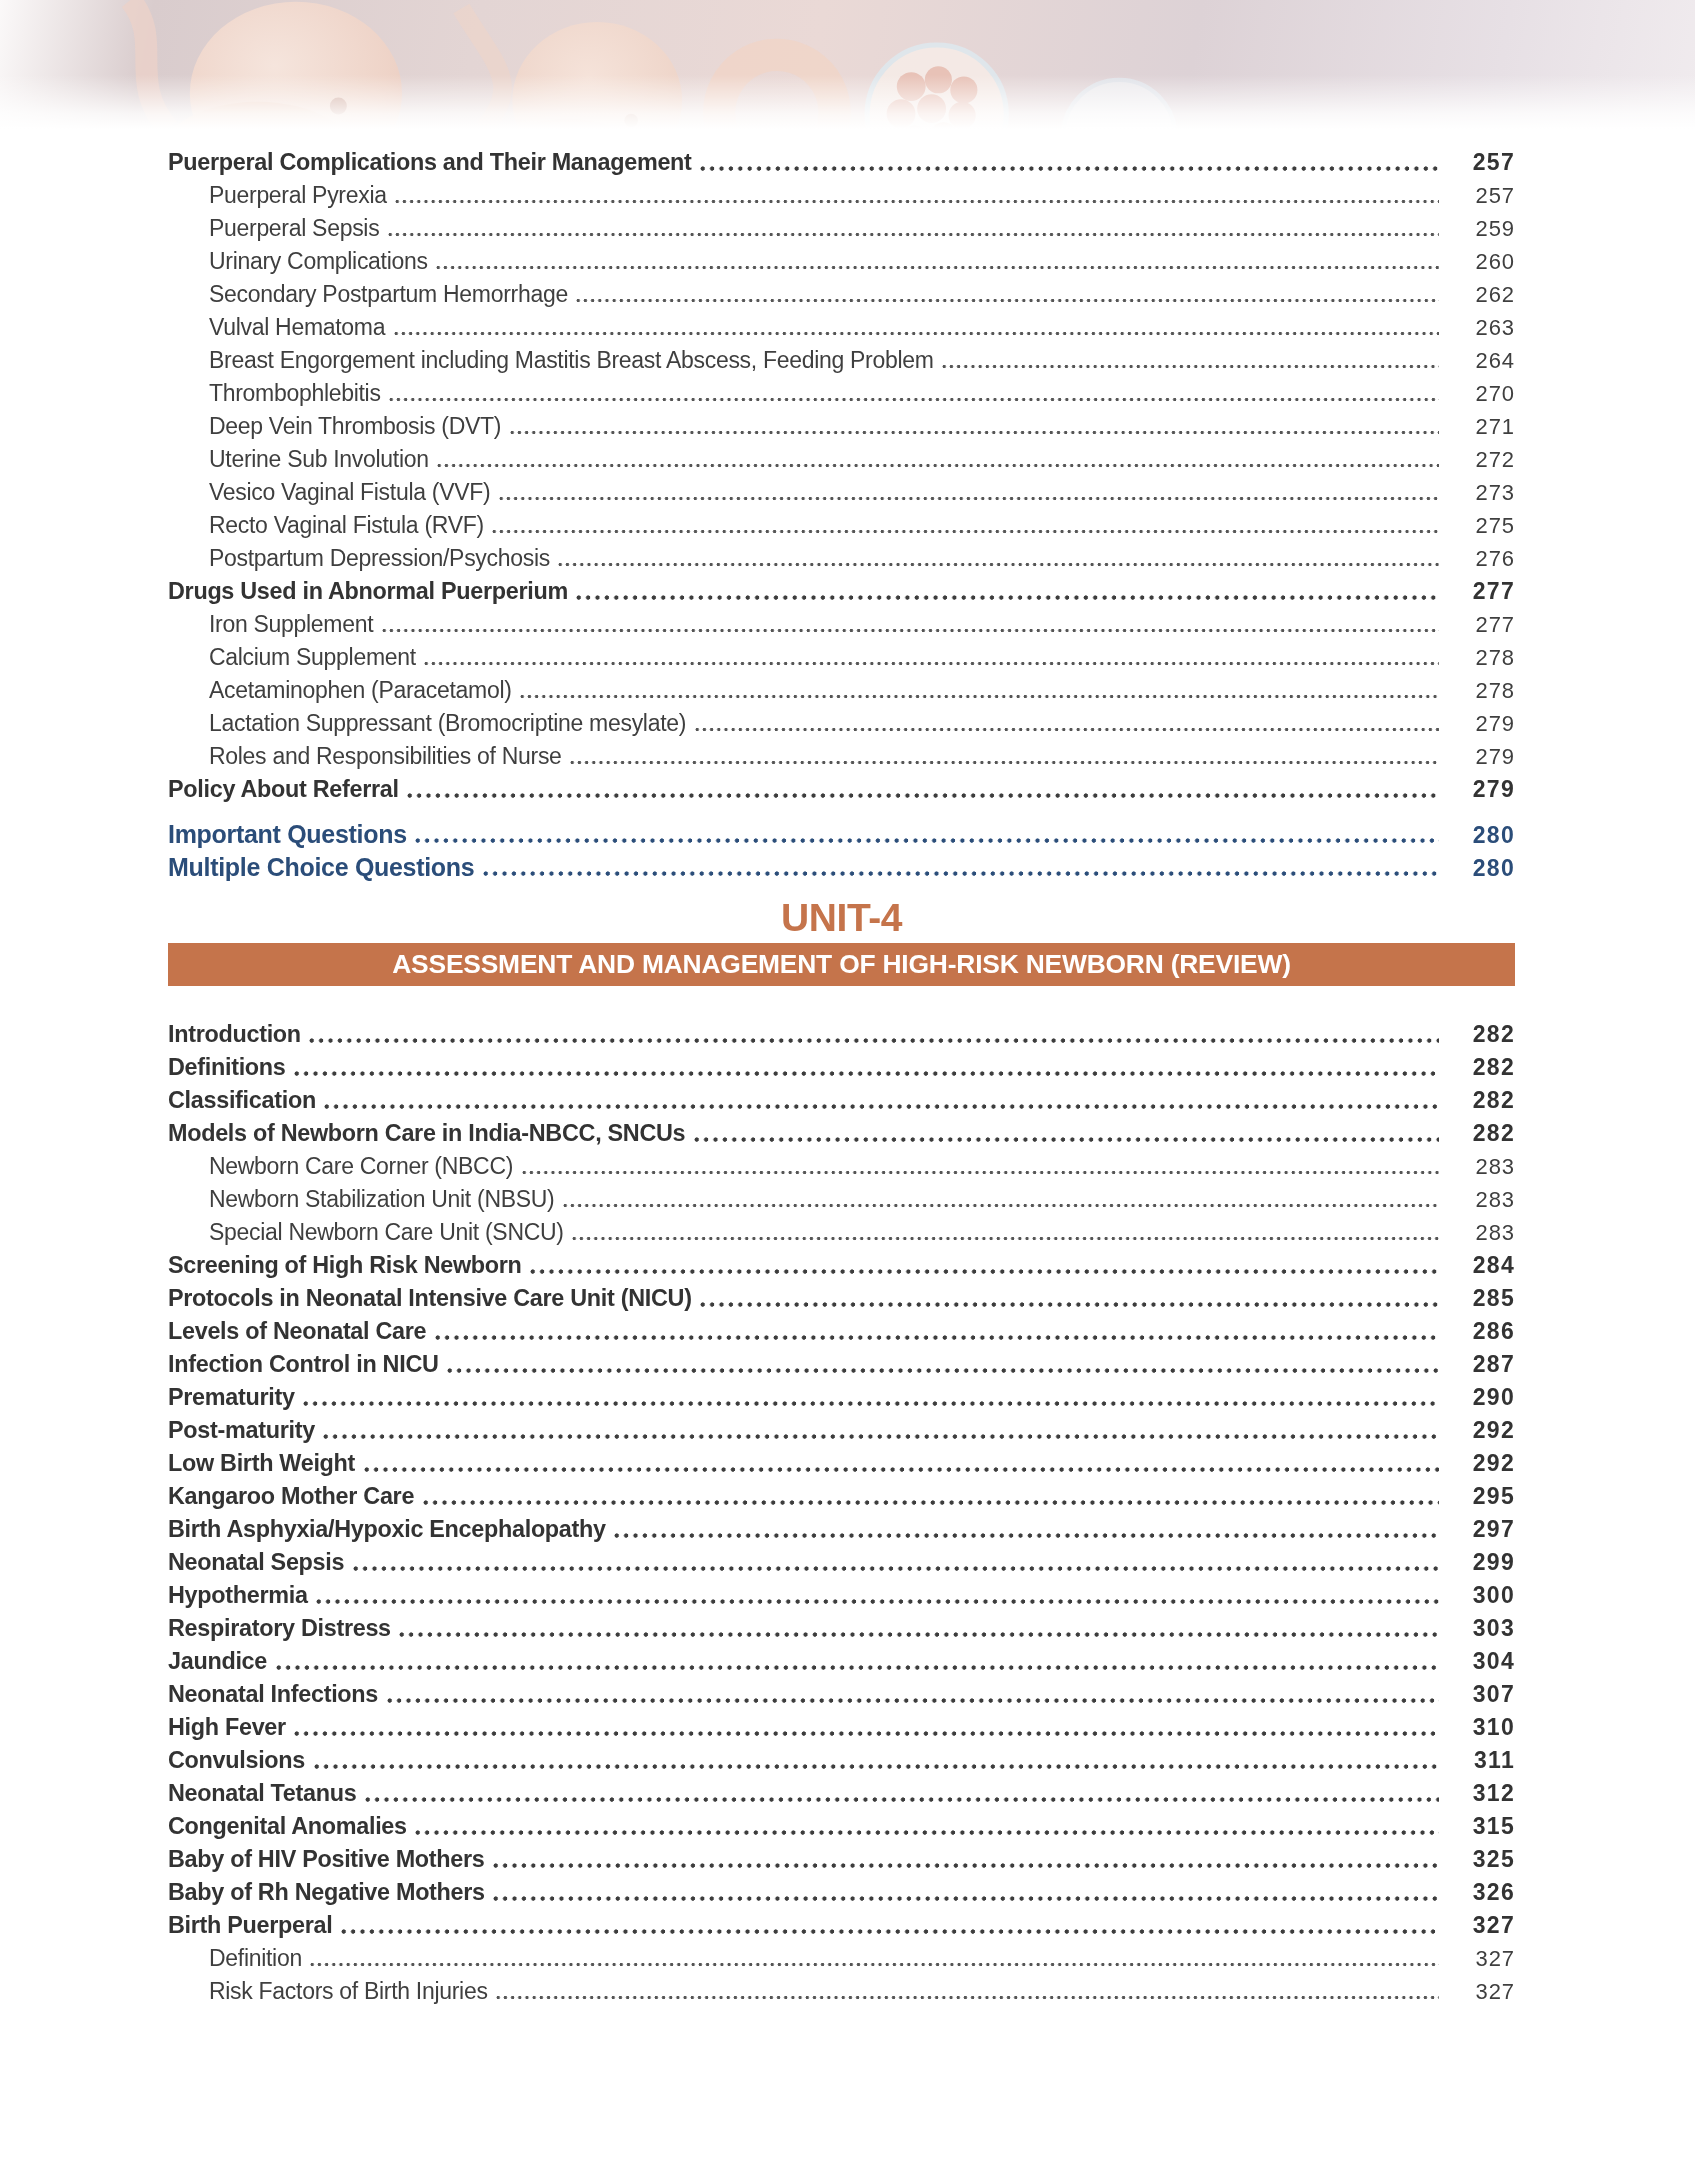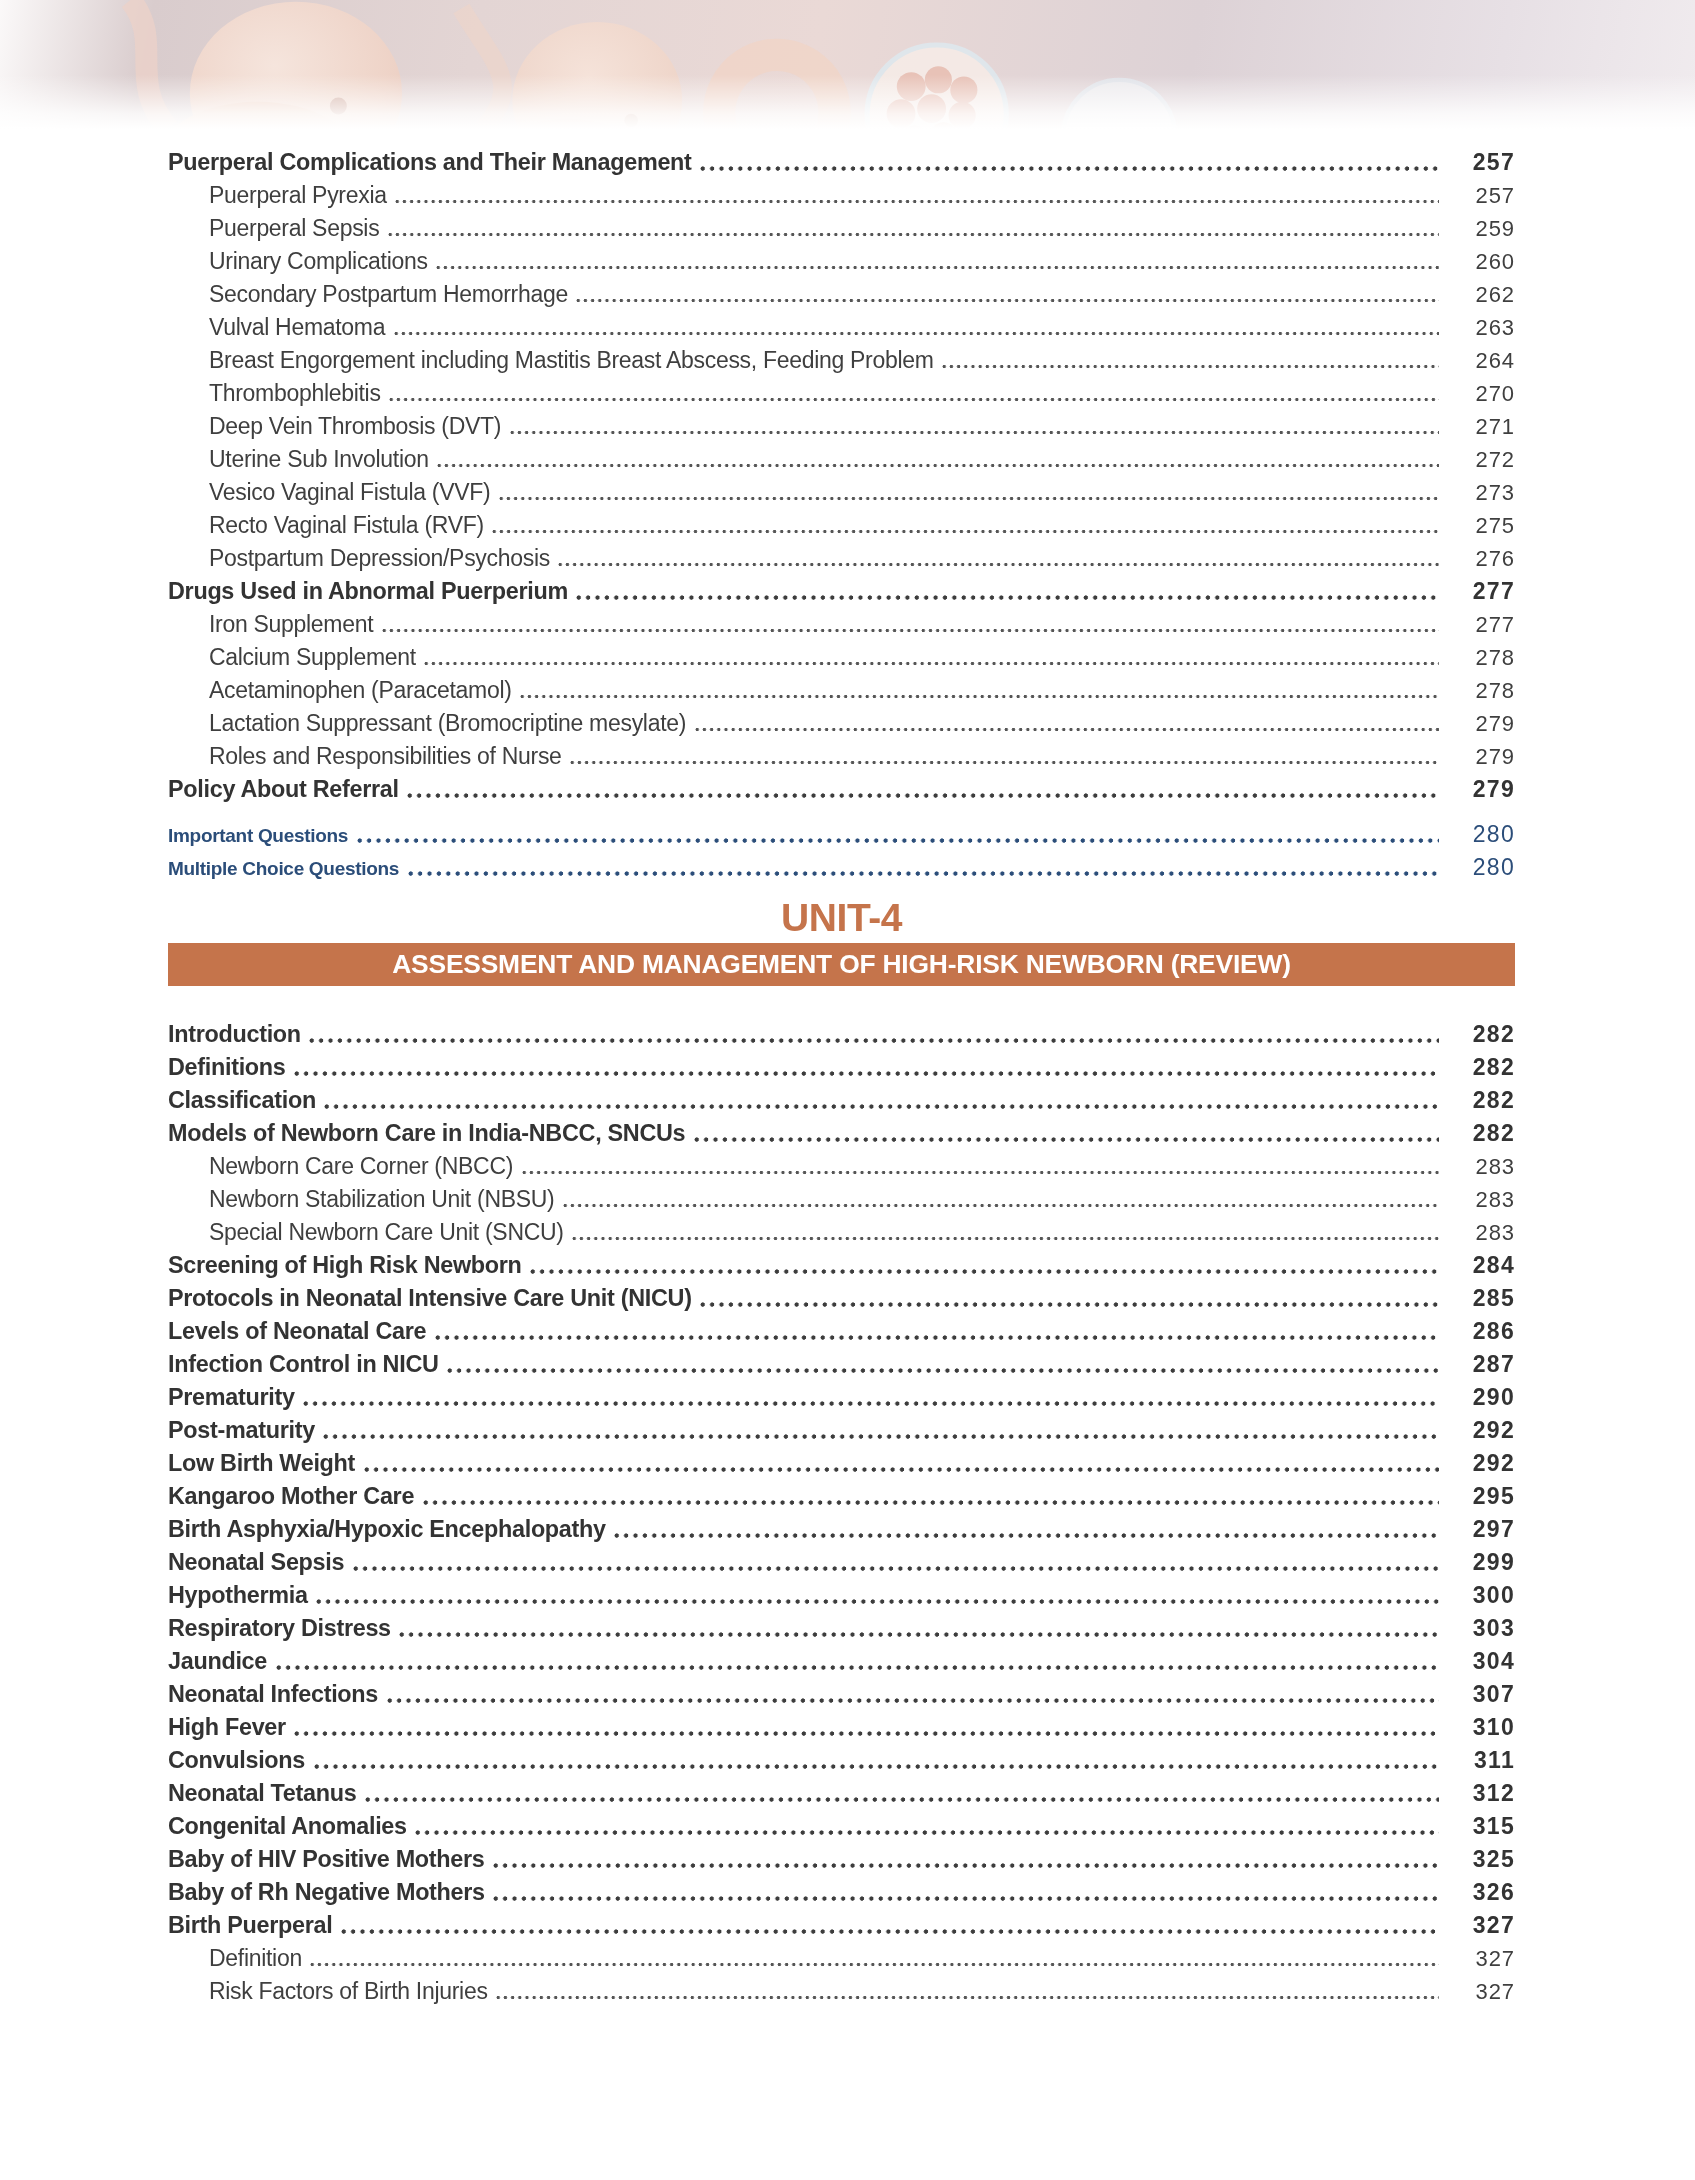--- a/index.html
+++ b/index.html
@@ -69,23 +69,23 @@
     font-size:23px;font-weight:400;color:var(--text-sub);letter-spacing:-0.3px;
   }
   .row.sub .num{font-size:22px;font-weight:400;color:var(--text-sub);letter-spacing:0.9px;}
   .row.sub .leader{
     background-image:radial-gradient(circle at 2.2px 2.6px,var(--dot-sub) 1.4px,rgba(0,0,0,0) 2px);
     background-size:7.2px 5.1px;
   }
 
   
   .row.accent .label{
-    font-size:19px;font-weight:700;color:var(--accent-blue);letter-spacing:-0.3px;
-  }
-  .row.accent .num{font-size:23px;font-weight:400;color:var(--accent-blue);}
+    font-size:25px;font-weight:700;color:var(--accent-blue);letter-spacing:-0.3px;
+  }
+  .row.accent .num{font-size:23px;font-weight:700;color:var(--accent-blue);}
   .row.accent .leader{
     background-image:radial-gradient(circle at 2.7px 2.6px,var(--accent-blue) 1.9px,rgba(0,0,0,0) 2.5px);
     background-size:9.4px 5.1px;
   }
   .row.gap-before{margin-top:12px;}
 
   
   .unit-title{
     margin-top:12px;
     text-align:center;

